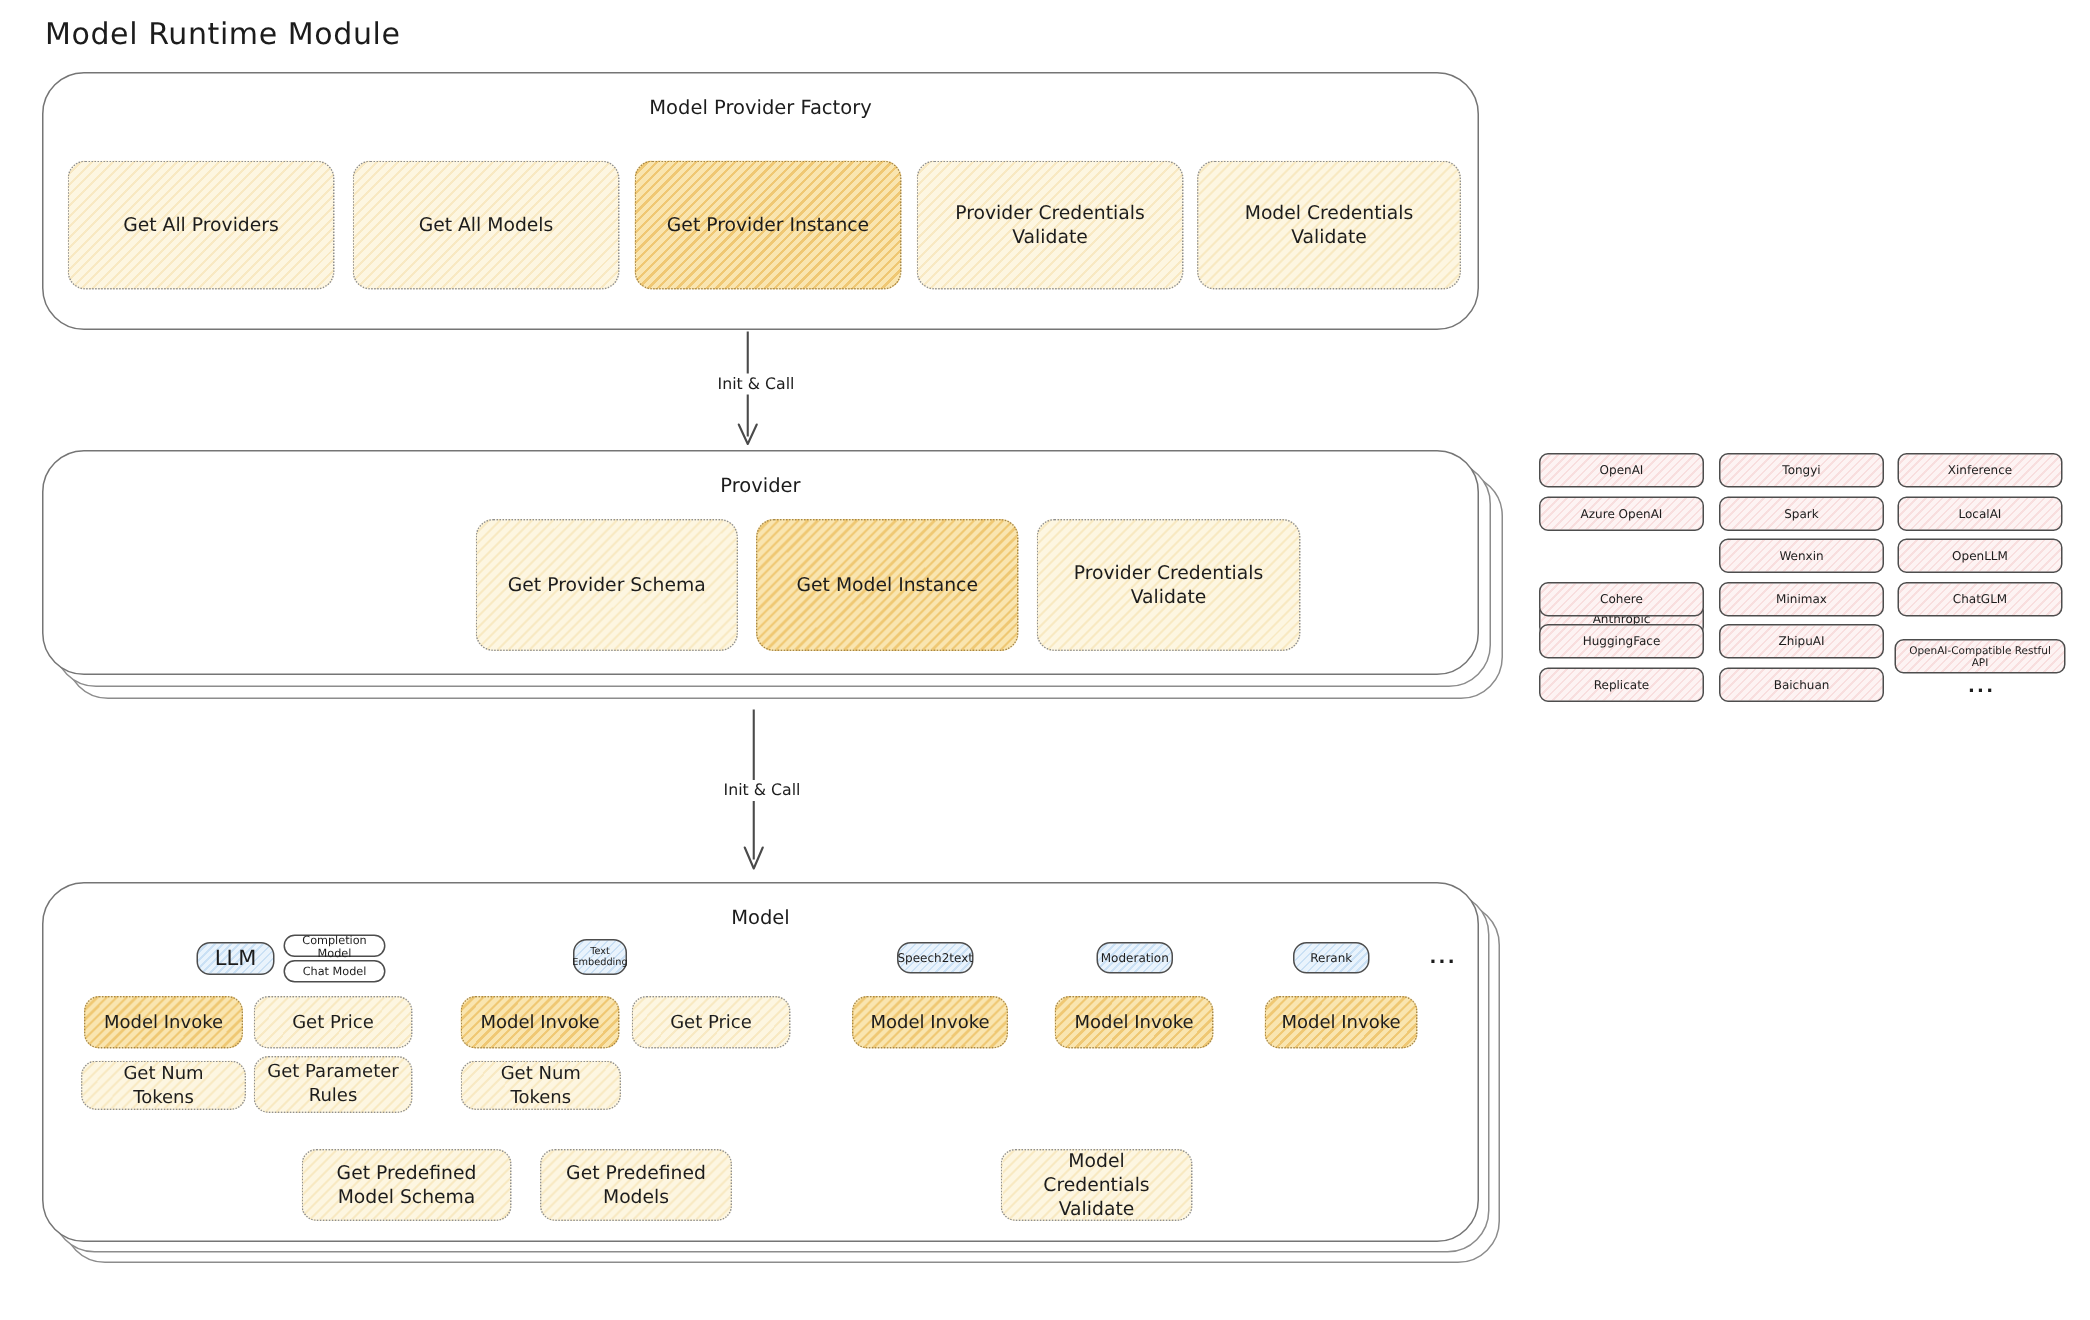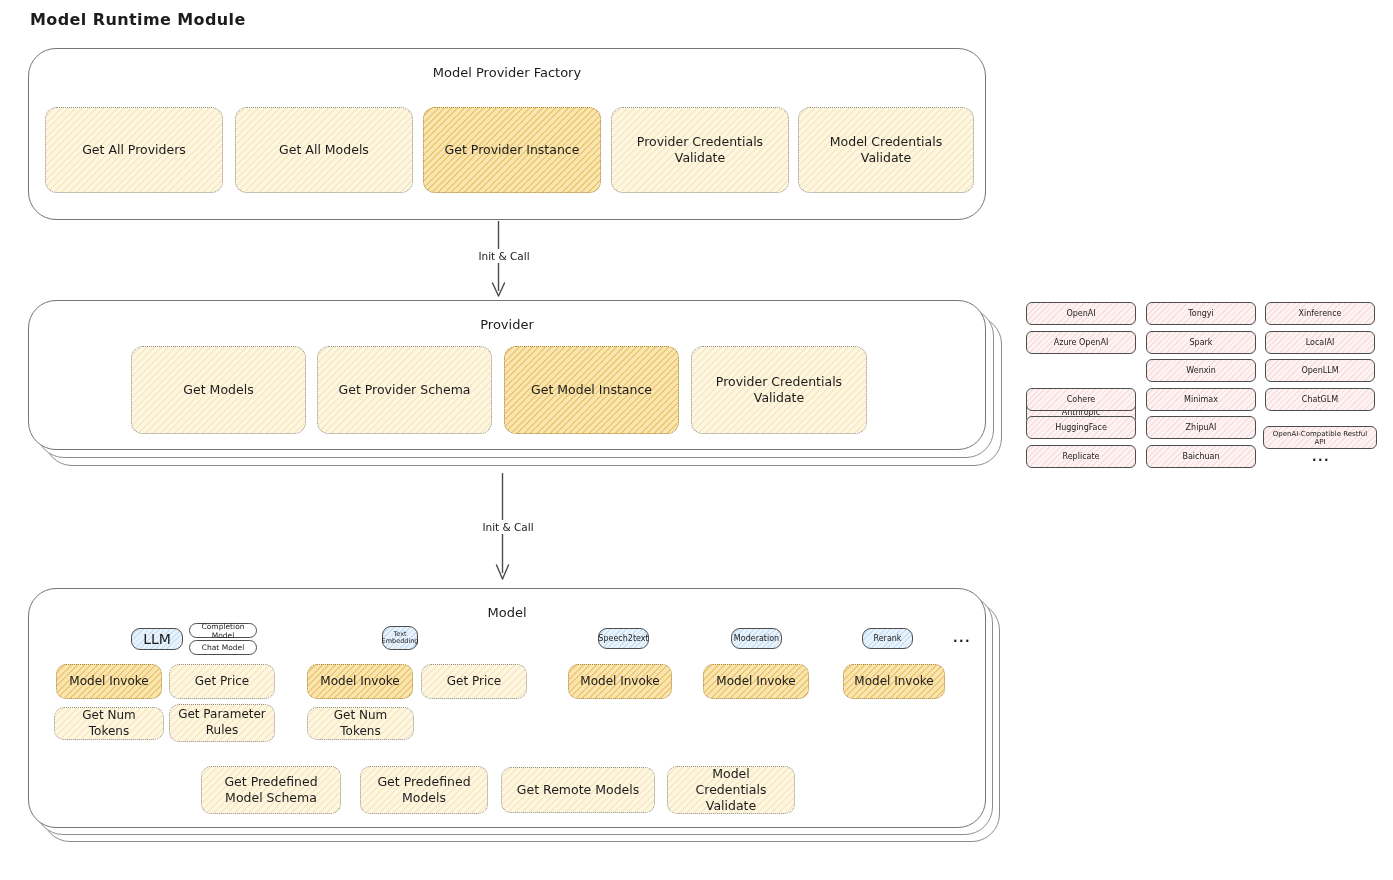--- a/index.html
+++ b/index.html
@@ -1,20 +1,20 @@
 <!DOCTYPE html>
 <html><head>
 <meta charset="utf-8">
 <style>
   html,body { margin:0; padding:0; background:#ffffff; }
   .canvas {
     position:relative; width:1393px; height:880px; background:#ffffff;
     font-family:"DejaVu Sans","Liberation Sans",sans-serif; color:#1c1c1c; overflow:hidden;
   }
-  .page-title { position:absolute; left:30px; top:10px; font-size:16px; font-weight:700; letter-spacing:0.4px; }
+  .page-title { position:absolute; left:30px; top:10px; font-size:20px; font-weight:400; letter-spacing:0.4px; }
   .frame {
     position:absolute; background:#ffffff; border:1.4px solid #757575;
     border-radius:28px; box-sizing:border-box;
   }
   .ghost { border-color:#8c8c8c; }
   .frame-title { position:absolute; top:16px; left:0; right:0; text-align:center; font-size:13px; }
   .ybox {
     position:absolute; box-sizing:border-box;
     border:1.6px dotted #8f8f8f; border-radius:12px;
     display:flex; align-items:center; justify-content:center; text-align:center;
@@ -81,21 +81,20 @@
   <svg class="arrow" style="left:488px; top:221px;" width="21" height="76">
     <line x1="10.5" y1="0" x2="10.5" y2="70" stroke="#4a4a4a" stroke-width="1.4"></line>
     <path d="M4.5 62 L10.5 75 L16.5 62" fill="none" stroke="#4a4a4a" stroke-width="1.4" stroke-linecap="round" stroke-linejoin="round"></path>
   </svg>
   <div class="arrow-label" style="left:466px; top:249px;">Init &amp; Call</div>
 
   <div class="frame ghost" style="left:44px; top:316px; width:958px; height:150px;"></div>
   <div class="frame ghost" style="left:36px; top:308px; width:958px; height:150px;"></div>
   <div class="frame" style="left:28px; top:300px; width:958px; height:150px;">
     <div class="frame-title">Provider</div>
-    <div class="ybox" style="left:102px; top:45px; width:175px; height:88px;">Get Models</div>
     <div class="ybox" style="left:288px; top:45px; width:175px; height:88px;">Get Provider Schema</div>
     <div class="ybox hl" style="left:475px; top:45px; width:175px; height:88px;">Get Model Instance</div>
     <div class="ybox" style="left:662px; top:45px; width:176px; height:88px;">Provider Credentials Validate</div>
   </div>
 
   <div class="pinkbox" style="left:1026px; top:302px;">OpenAI</div>
   <div class="pinkbox" style="left:1026px; top:331px;">Azure OpenAI</div>
   <div class="pinkbox" style="left:1026px; top:377px;margin-top:24px;">Anthropic</div>
   <div class="pinkbox" style="left:1026px; top:388px;">Cohere</div>
   <div class="pinkbox" style="left:1026px; top:416px;">HuggingFace</div>
@@ -142,17 +141,16 @@
     <div class="ybox hl sm" style="left:539px; top:75px; width:104px; height:35px;">Model Invoke</div>
     <div class="ybox hl sm" style="left:674px; top:75px; width:106px; height:35px;">Model Invoke</div>
     <div class="ybox hl sm" style="left:814px; top:75px; width:102px; height:35px;">Model Invoke</div>
 
     <div class="ybox sm" style="left:25px;  top:118px; width:110px; height:33px;">Get Num Tokens</div>
     <div class="ybox sm" style="left:140px; top:115px; width:106px; height:38px;">Get Parameter Rules</div>
     <div class="ybox sm" style="left:278px; top:118px; width:107px; height:33px;">Get Num Tokens</div>
 
     <div class="ybox sm" style="left:172px; top:177px; width:140px; height:48px; font-size:12.5px;">Get Predefined Model Schema</div>
     <div class="ybox sm" style="left:331px; top:177px; width:128px; height:48px; font-size:12.5px;">Get Predefined Models</div>
-    <div class="ybox sm" style="left:472px; top:178px; width:154px; height:46px; font-size:12.5px;">Get Remote Models</div>
     <div class="ybox sm" style="left:638px; top:177px; width:128px; height:48px; font-size:12.5px;">Model Credentials Validate</div>
   </div>
 
 </div>
 
 </body></html>

